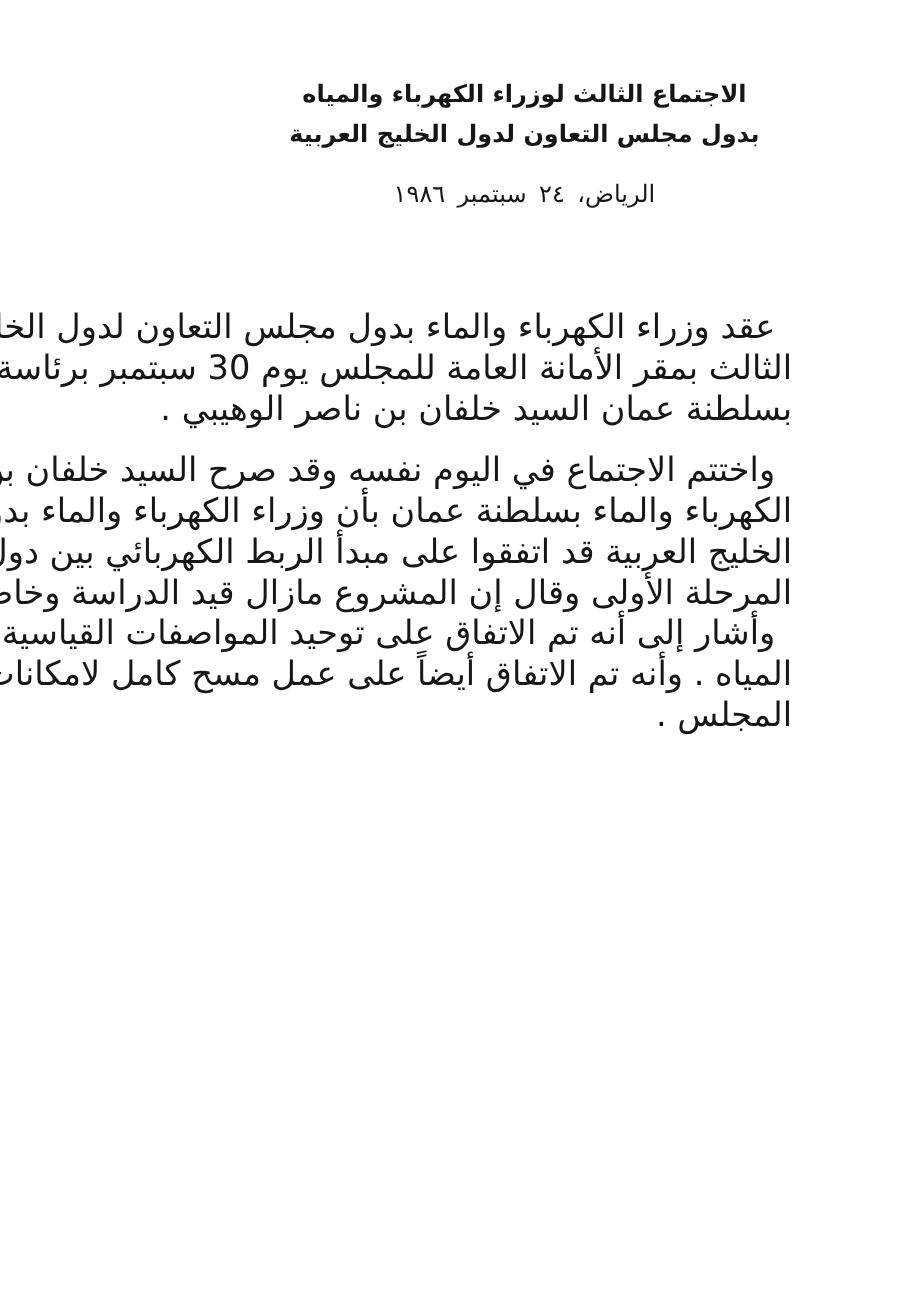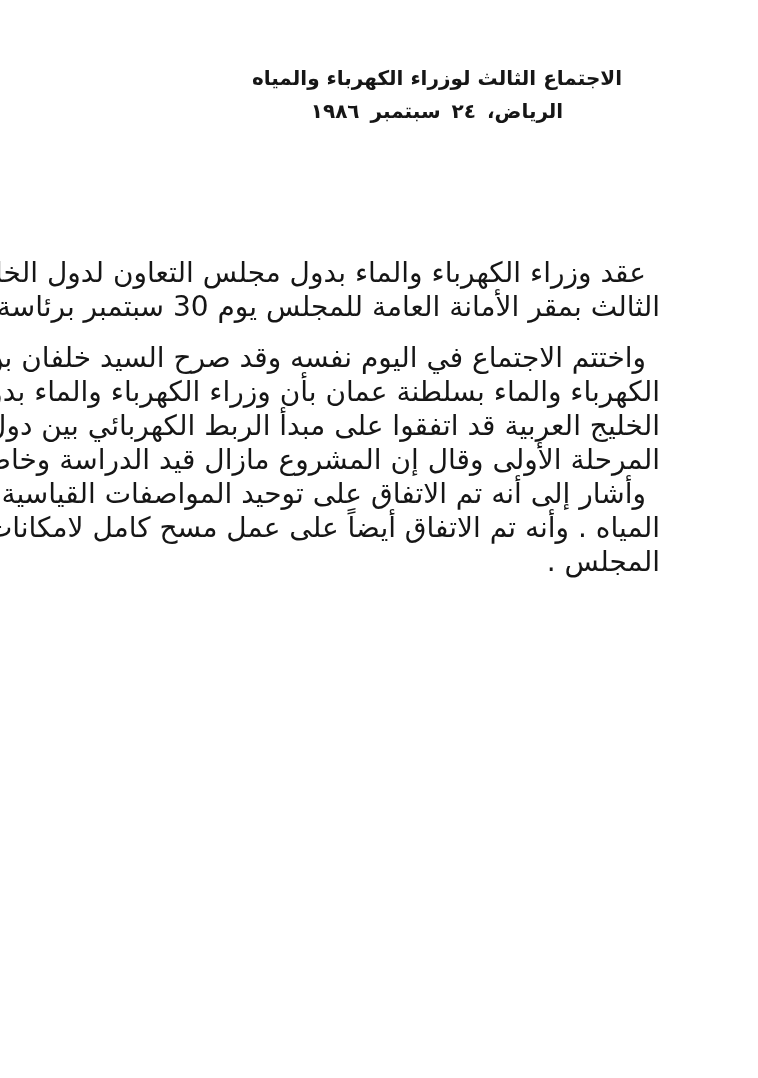--- a/index.html
+++ b/index.html
@@ -26,23 +26,23 @@
     white-space: nowrap;
     direction: rtl;
   }
   .title-line {
     font-size: 20px;
     font-weight: bold;
     line-height: 33px;
   }
   .date-line {
     font-size: 20px;
-    font-weight: bold;
+    font-weight: normal;
     line-height: 26px;
-    margin-top: 3px;
+    margin-top: 20px;
     word-spacing: 4px;
   }
   
   .doc-body {
     position: absolute;
     top: 256px;
     right: 98px;
     width: 558px;
     direction: rtl;
     font-size: 28px;
@@ -72,27 +72,29 @@
     direction: rtl;
   }
 </style>
 </head>
 <body>
 
 <div class="page">
 
   <div class="title-block">
     <div class="title-line">الاجتماع الثالث لوزراء الكهرباء والمياه</div>
+    <div class="title-line">بدول مجلس التعاون لدول الخليج العربية</div>
     <div class="date-line">الرياض، ٢٤ سبتمبر ١٩٨٦</div>
   </div>
 
   <div class="doc-body">
       <div class="para">
         <div class="line first">عقد وزراء الكهرباء والماء بدول مجلس التعاون لدول الخليج العربية إجتماعهم</div>
         <div class="line">الثالث بمقر الأمانة العامة للمجلس يوم 30 سبتمبر برئاسة وزير الكهرباء والماء</div>
+        <div class="line last">بسلطنة عمان السيد خلفان بن ناصر الوهيبي .</div>
       </div>
       <div class="para gap-before">
         <div class="line first">واختتم الاجتماع في اليوم نفسه وقد صرح السيد خلفان بن ناصر الوهيبي وزير</div>
         <div class="line">الكهرباء والماء بسلطنة عمان بأن وزراء الكهرباء والماء بدول مجلس التعاون لدول</div>
         <div class="line">الخليج العربية قد اتفقوا على مبدأ الربط الكهربائي بين دول المجلس وخصوصا</div>
         <div class="line">المرحلة الأولى وقال إن المشروع مازال قيد الدراسة وخاصة في المجالات الادارية</div>
       </div>
       <div class="para">
         <div class="line first">وأشار إلى أنه تم الاتفاق على توحيد المواصفات القياسية بالنسبة لأجهزة تحلية</div>
         <div class="line">المياه . وأنه تم الاتفاق أيضاً على عمل مسح كامل لامكانات التدريب المهني بدول</div>

